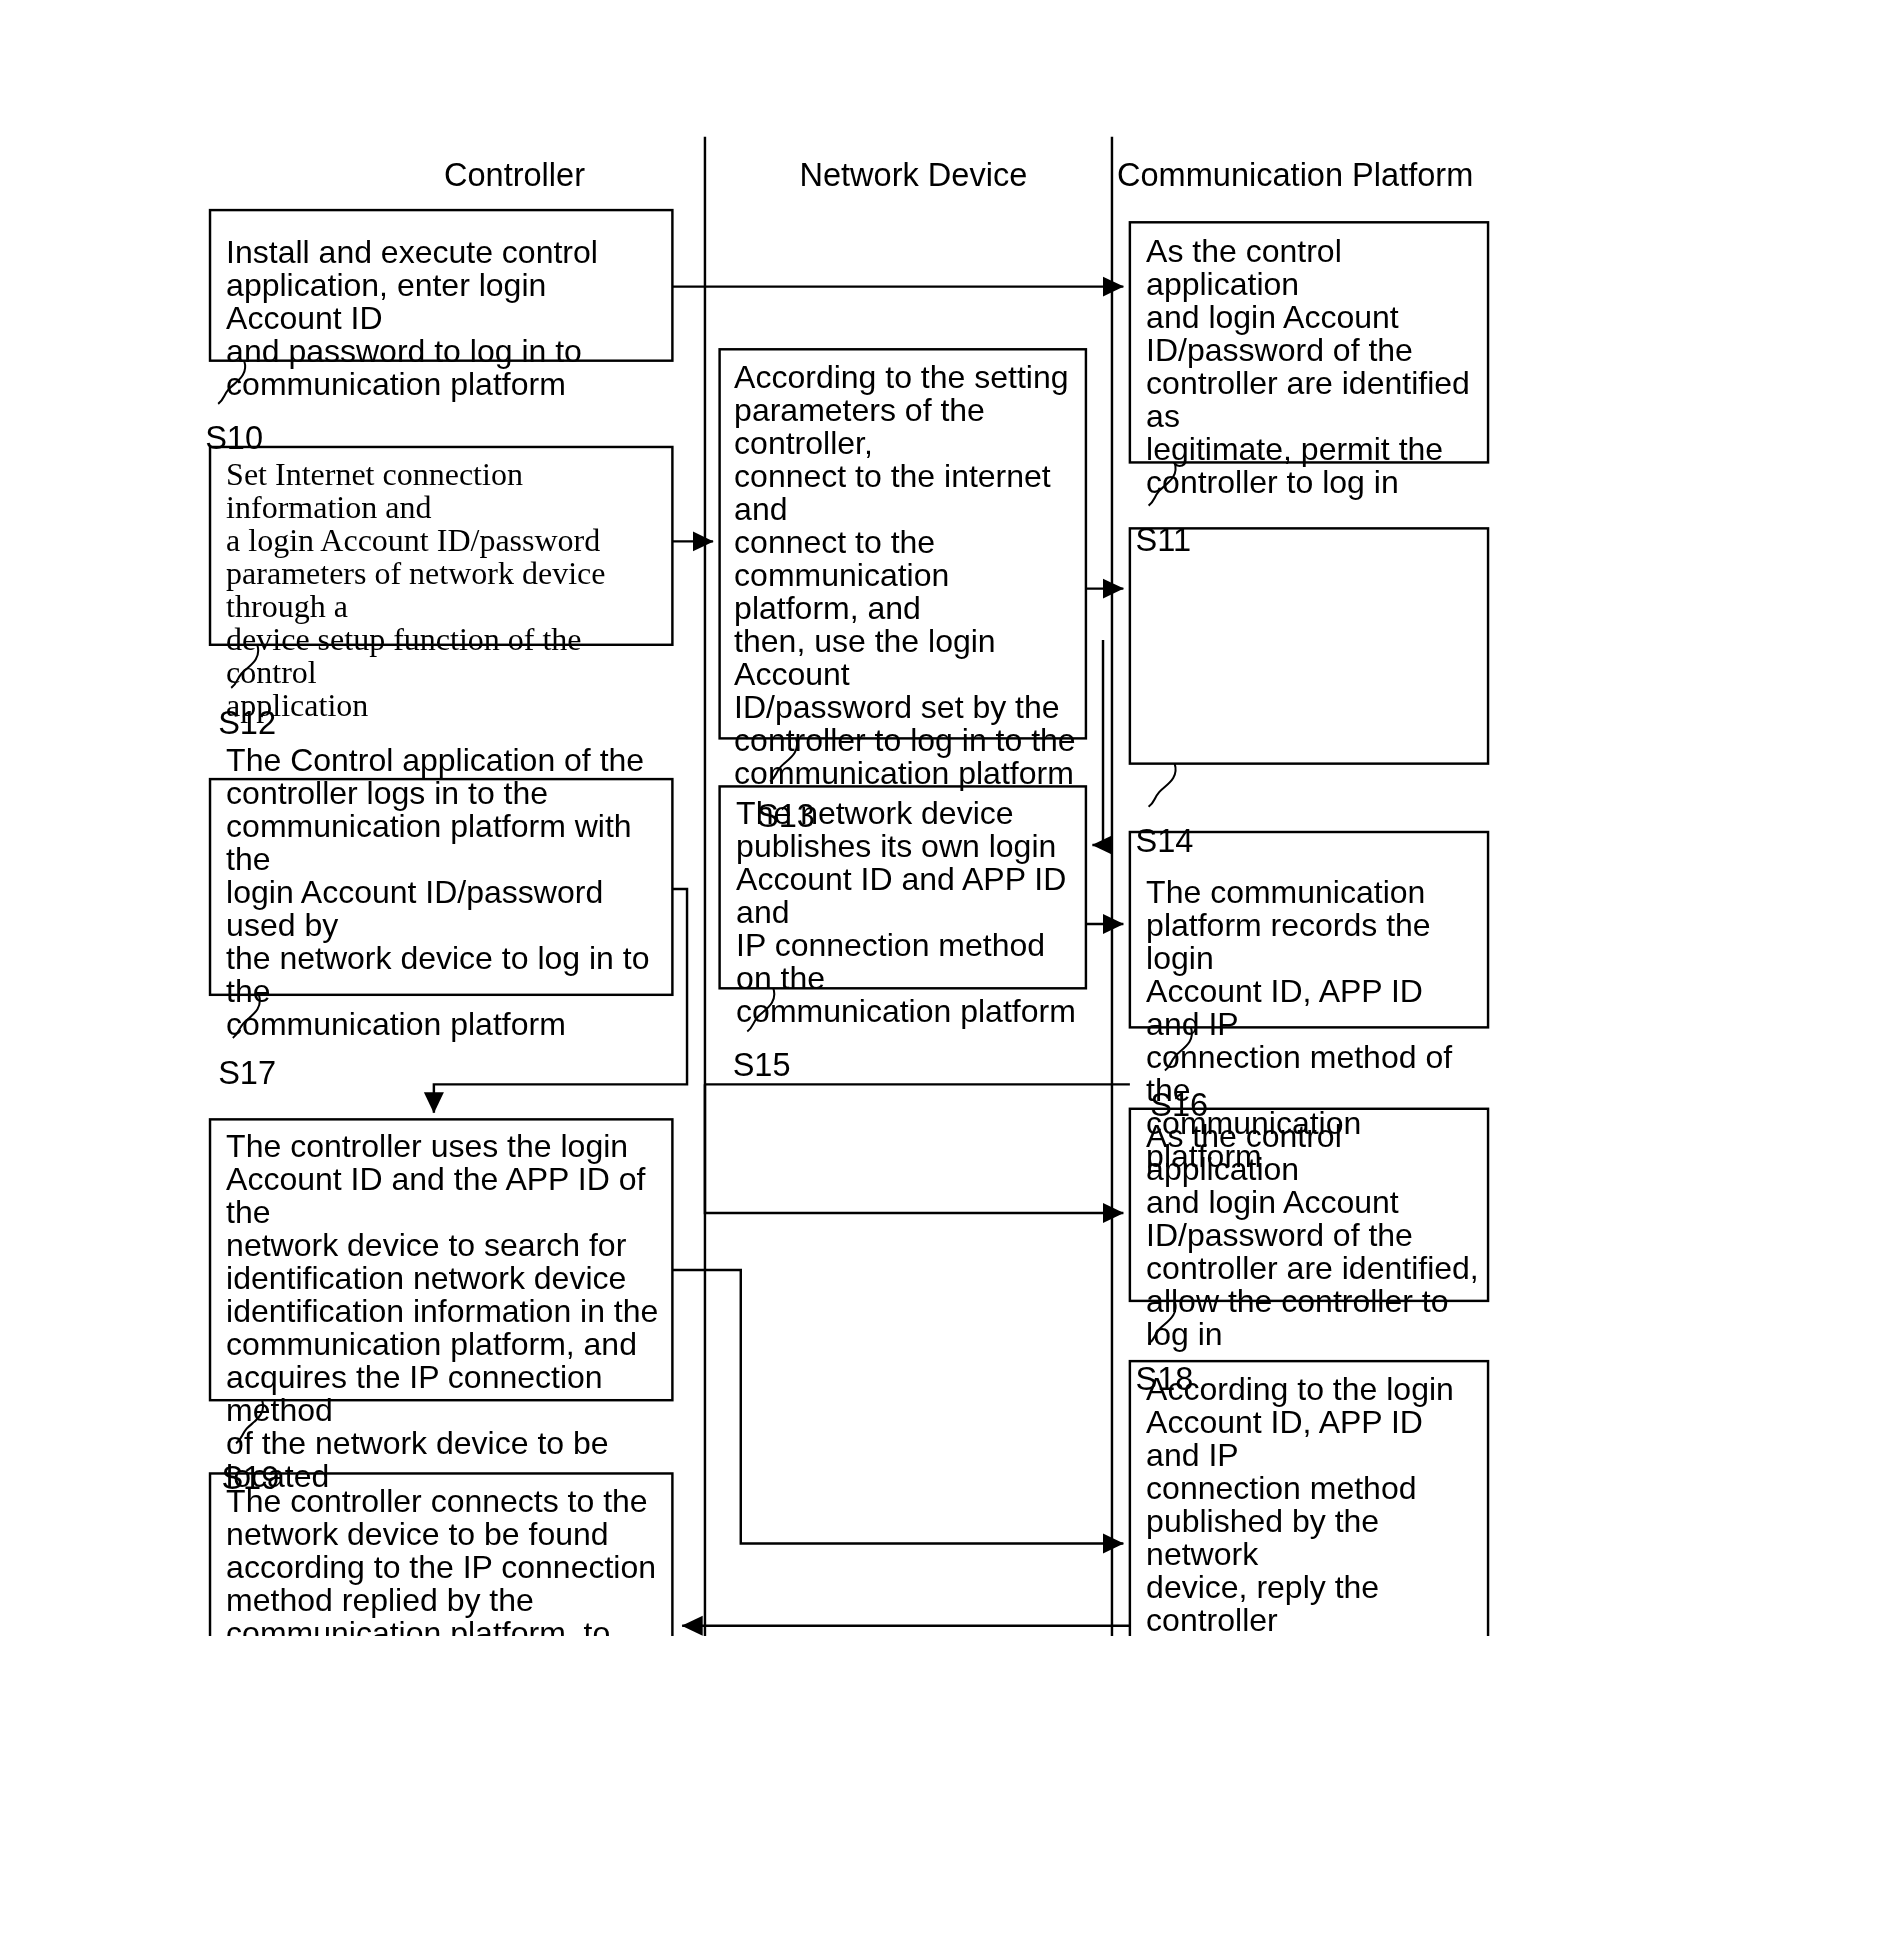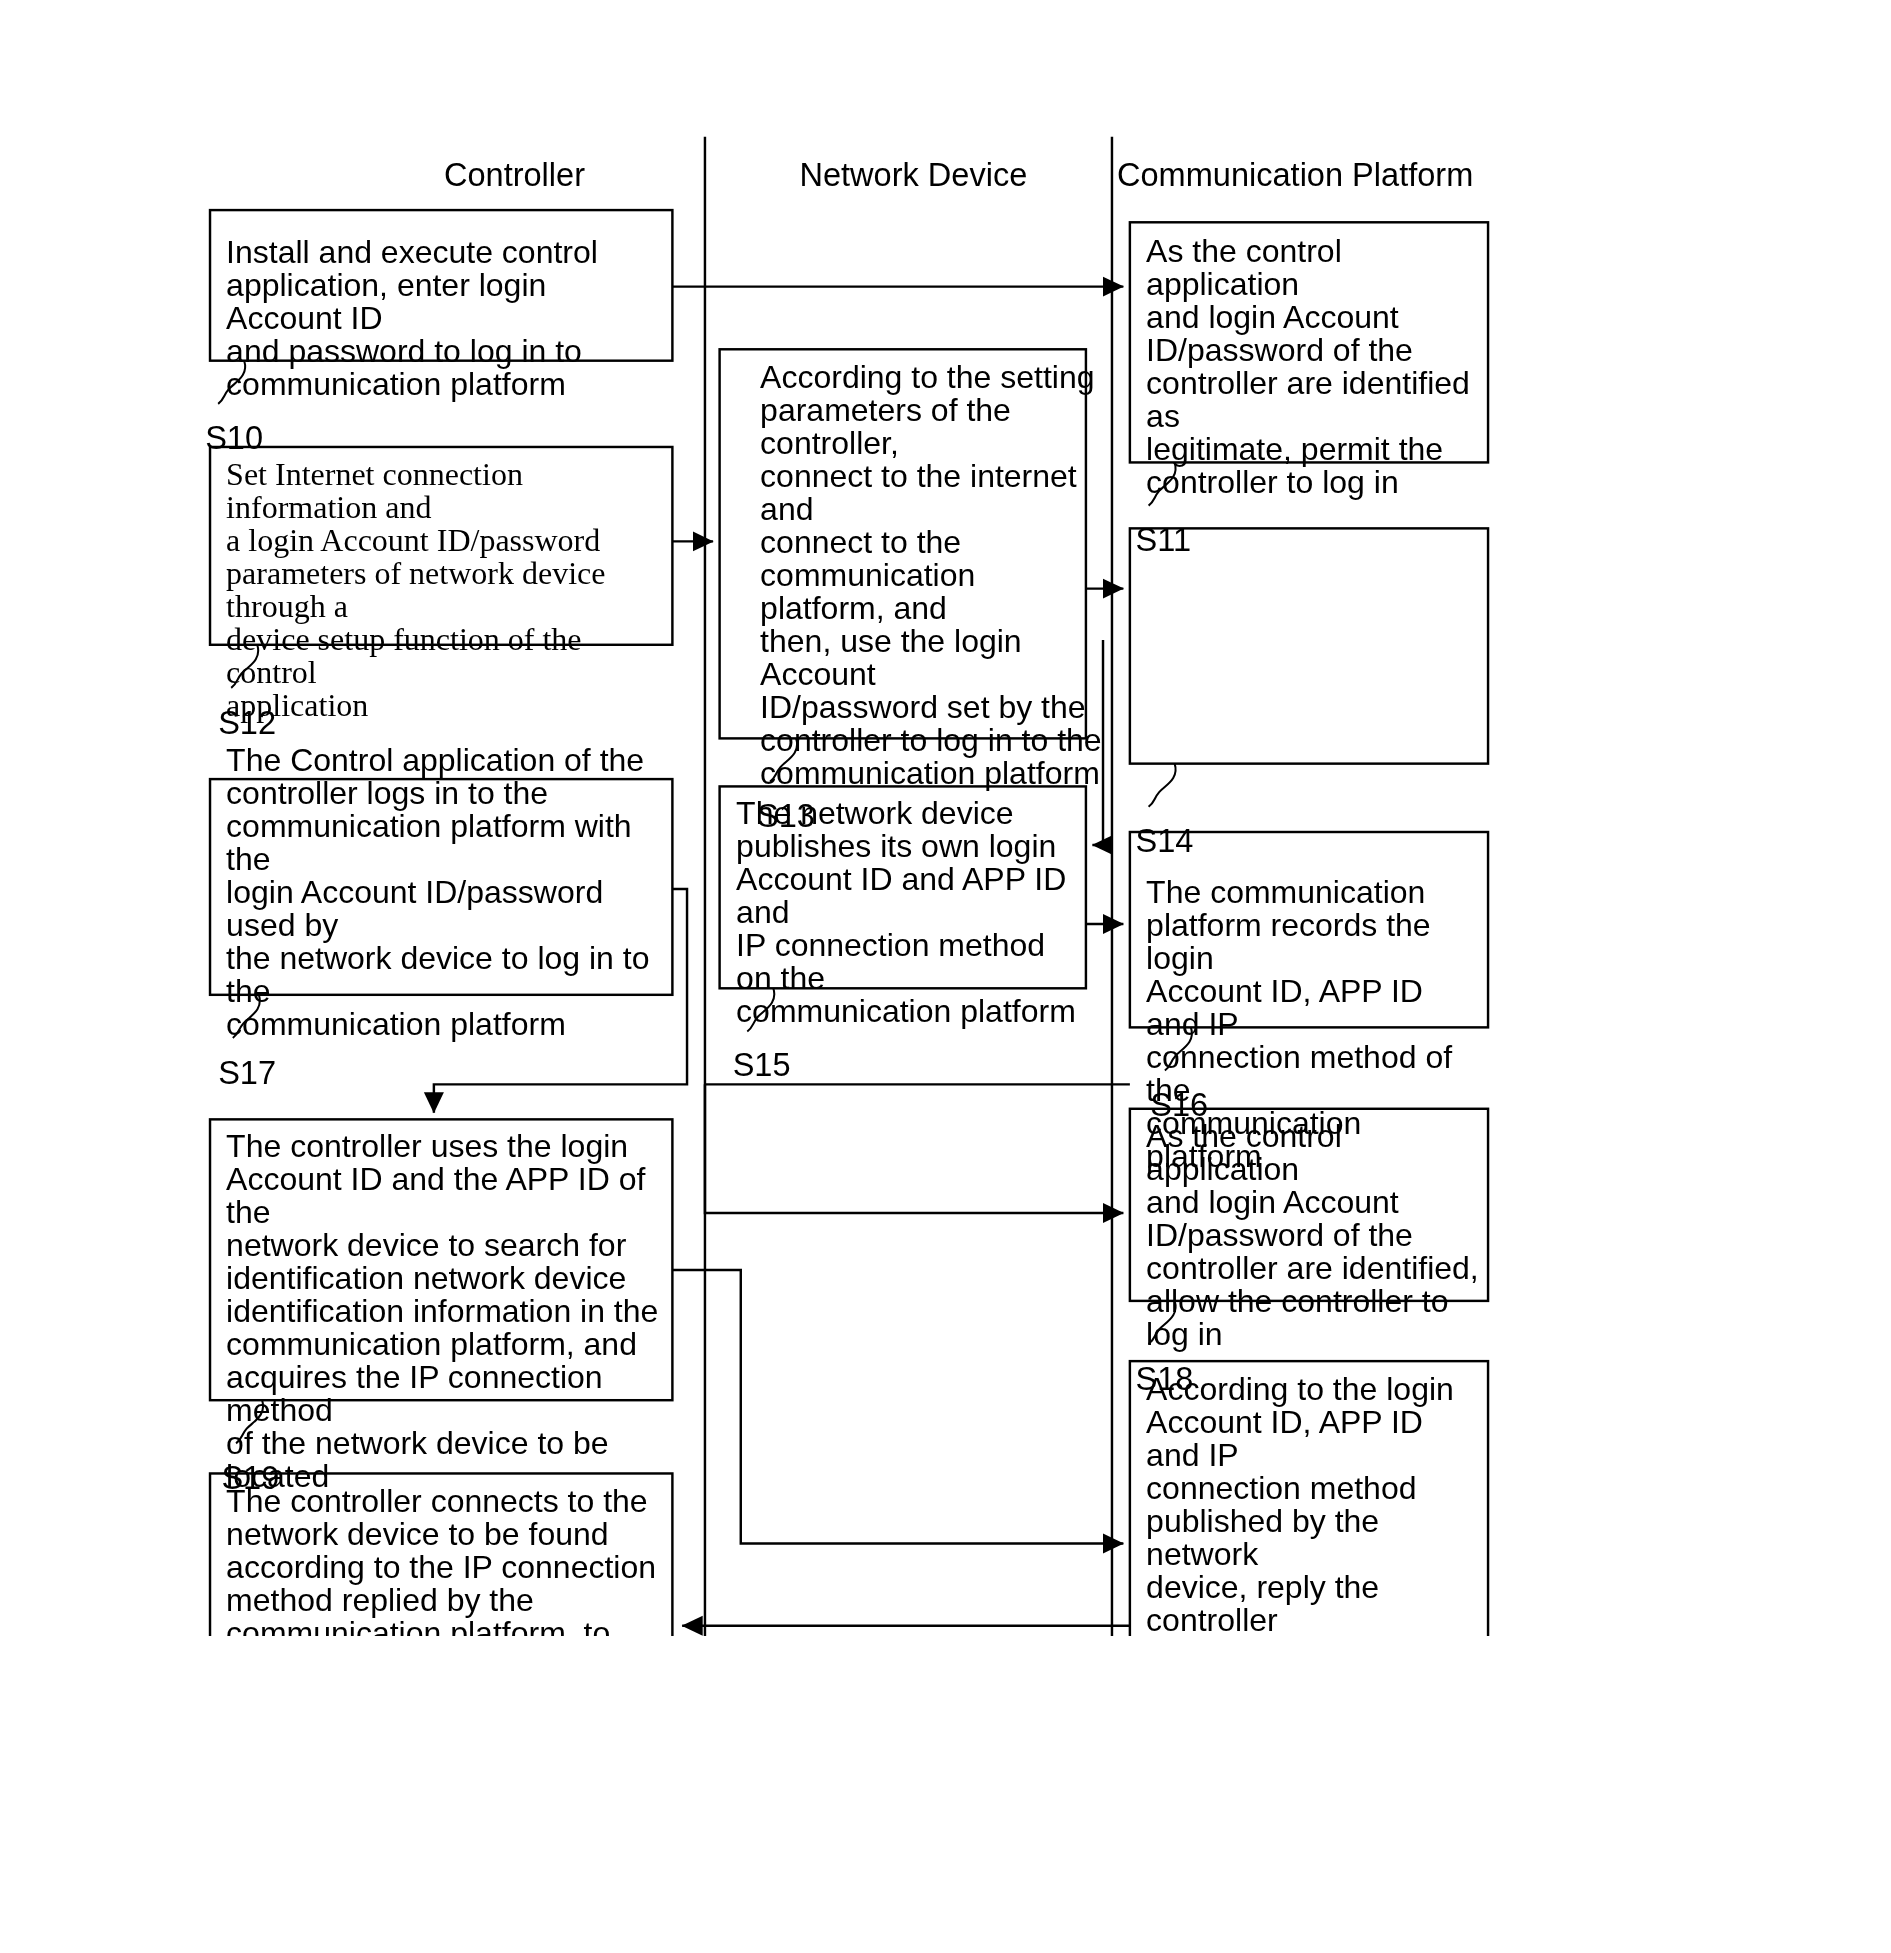--- a/index.html
+++ b/index.html
@@ -121,21 +121,21 @@
 controller are identified as
 legitimate, permit the
 controller to log in</div>
 
   <div class="boxtext btxt serif" style="left:218px; top:453px; width:453px; height:191px;">Set Internet connection information and
 a login Account ID/password
 parameters of network device through a
 device setup function of the control
 application</div>
 
-  <div class="boxtext btxt" style="left:752px; top:356px; width:357px; height:381px;">According to the setting
+  <div class="boxtext btxt" style="left:726px; top:356px; width:357px; height:381px;">According to the setting
 parameters of the controller,
 connect to the internet and
 connect to the
 communication platform, and
 then, use the login Account
 ID/password set by the
 controller to log in to the
 communication platform</div>
 
 

